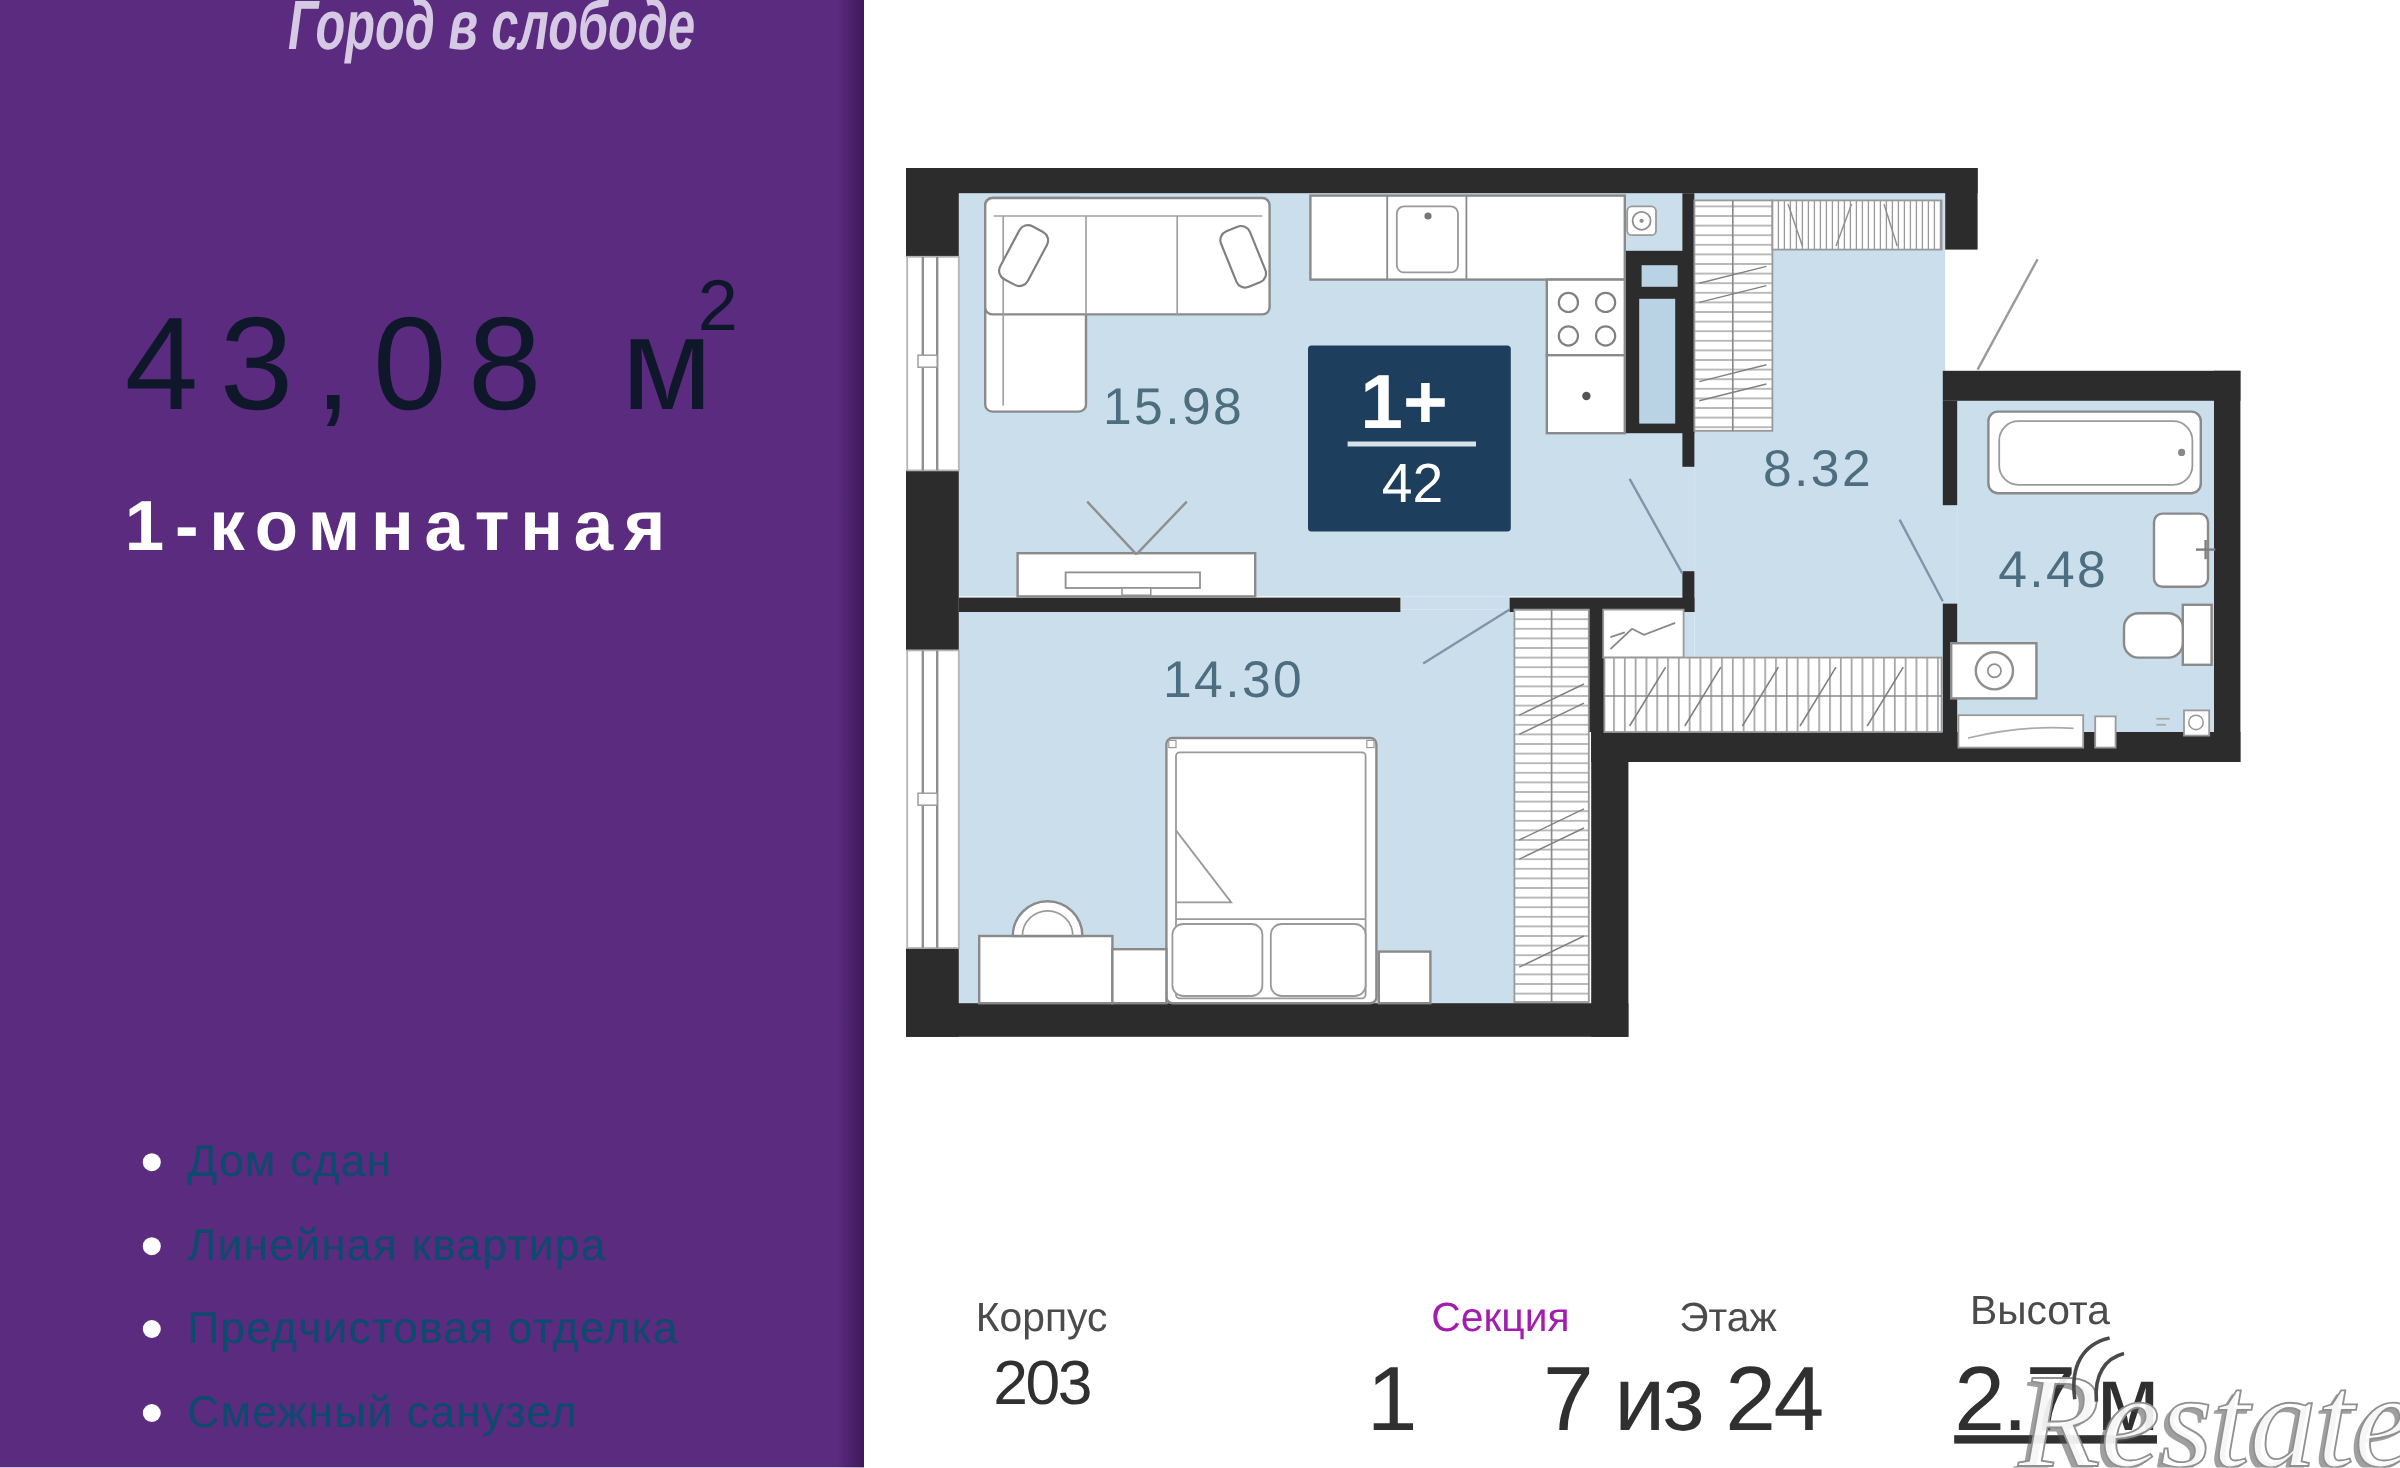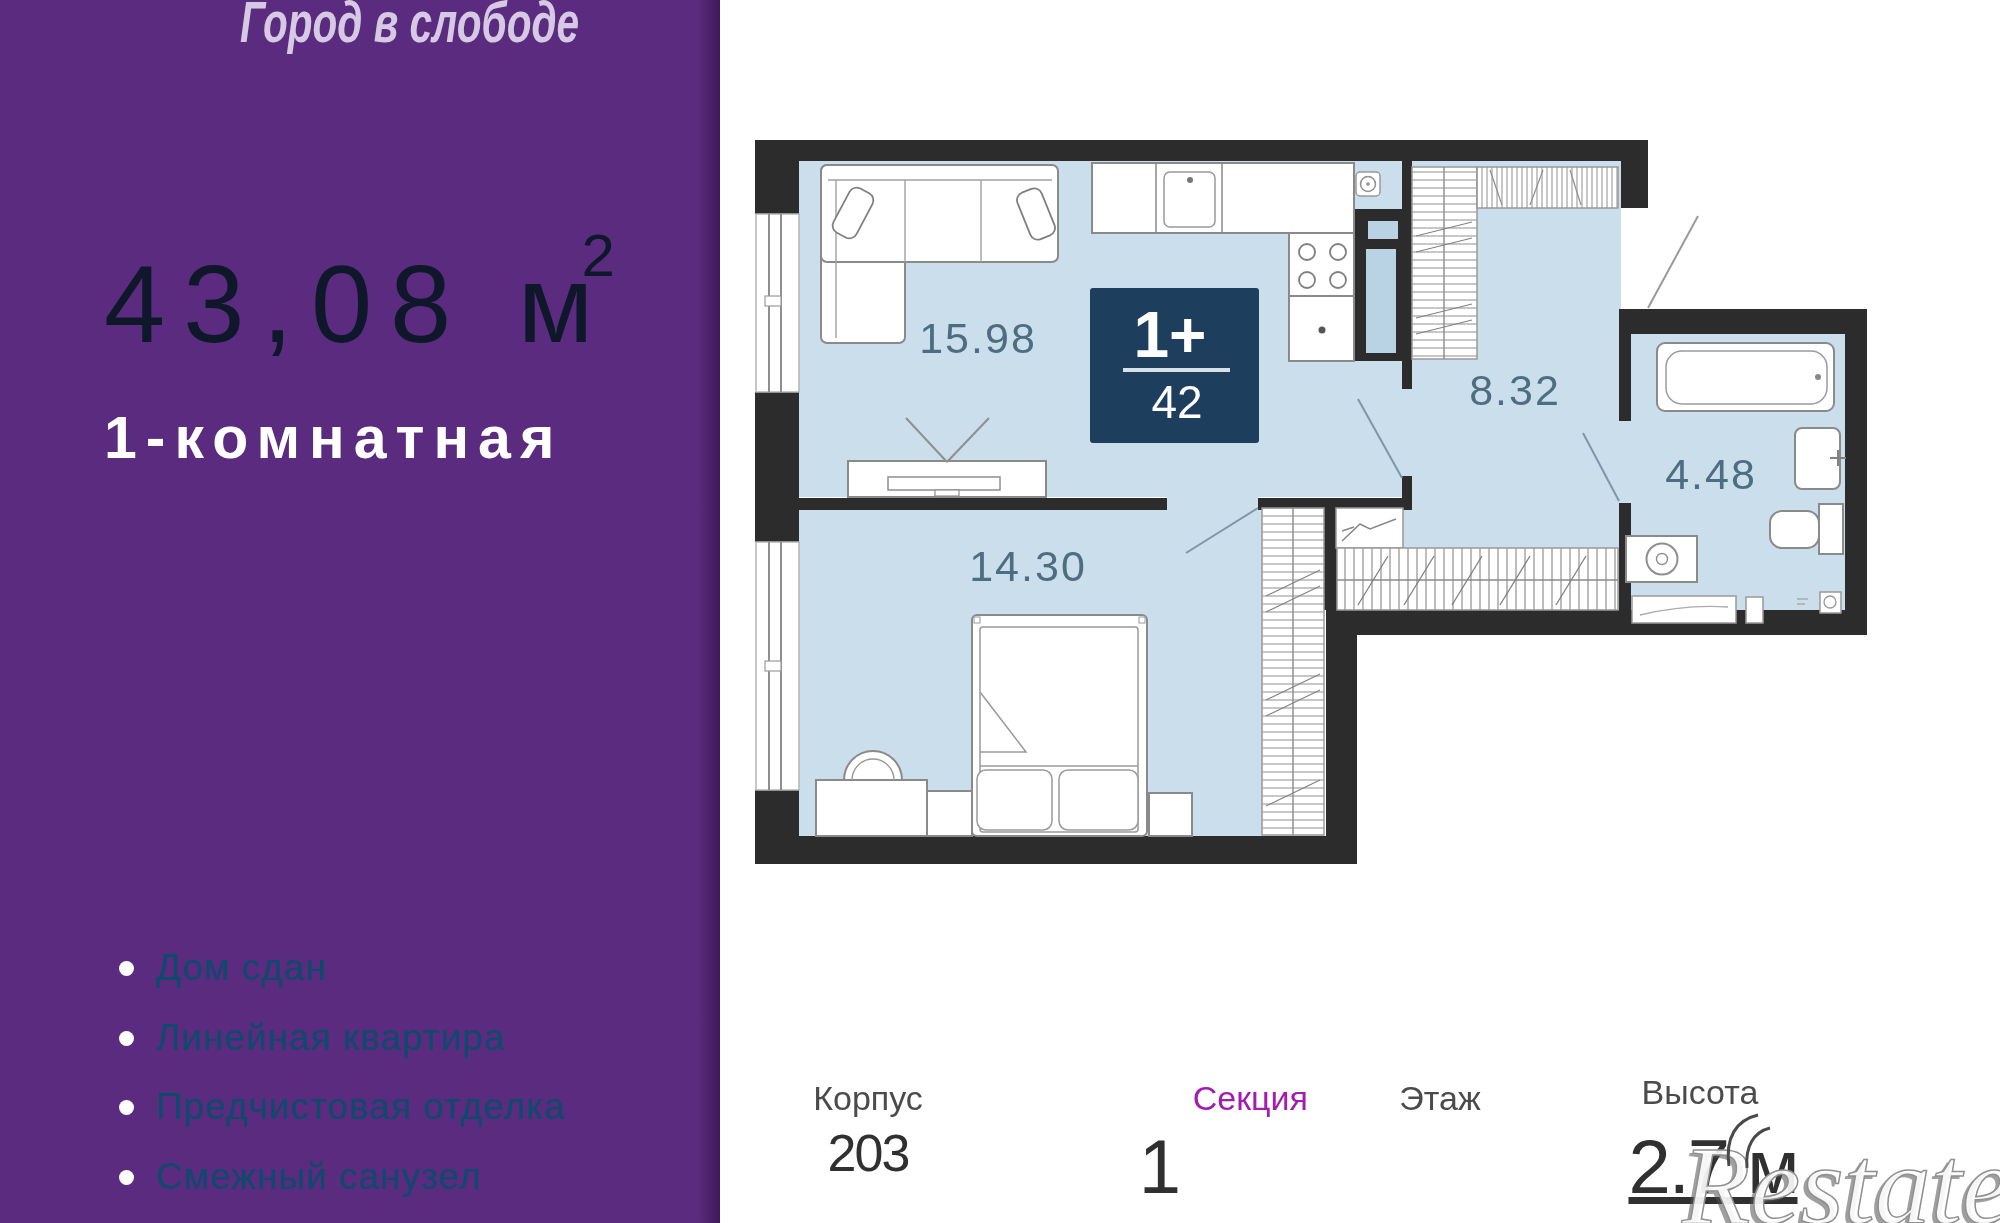--- a/index.html
+++ b/index.html
@@ -297,20 +297,21 @@
 <div><span style="display:inline-block; width:15px; height:15px; border-radius:50%; background:#ffffff; margin-right:22px; vertical-align:4px;"></span>Смежный санузел</div>
 </div>
 
 <div class="abs" style="left:718px; top:1079px; width:300px; text-align:center; font-size:34px; color:#4b4b4b;">Корпус</div>
 <div class="abs" style="left:718px; top:1123px; width:300px; text-align:center; font-size:52px; letter-spacing:-2px; color:#303030;">203</div>
 
 <div class="abs" style="left:1008px; top:1079px; width:300px; text-align:right; font-size:34px; color:#a21caf;">Секция</div>
 <div class="abs" style="left:1009px; top:1123px; width:300px; text-align:center; font-size:76px; letter-spacing:-2px; color:#303030;">1</div>
 
 <div class="abs" style="left:1290px; top:1079px; width:300px; text-align:center; font-size:34px; color:#4b4b4b;">Этаж</div>
+<div class="abs" style="left:1252px; top:1123px; width:300px; text-align:center; font-size:76px; letter-spacing:-2px; color:#303030;">7 из 24</div>
 
 <div class="abs" style="left:1550px; top:1073px; width:300px; text-align:center; font-size:34px; color:#4b4b4b;">Высота</div>
 <div class="abs" style="left:1563px; top:1123px; width:300px; text-align:center; font-size:76px; letter-spacing:-2px; color:#303030;text-decoration:underline;">2.7 м</div>
 
 <div class="abs" style="left:1682px; top:1121px; width:500px; font-family:'Liberation Serif', serif; font-style:italic; font-size:112px; color:rgba(255,255,255,0.9); -webkit-text-stroke:1.5px #909090; text-shadow:-4px 3px 0 rgba(80,80,80,0.55);">Restate</div>
 <svg class="abs" style="left:1713px; top:1108px;" width="80" height="70" viewBox="0 0 80 70">
       <path d="M 16,58 C 12,30 23,12 45,7" fill="none" stroke="#4a4a4a" stroke-width="3"></path>
       <path d="M 34,60 C 32,38 41,24 57,20" fill="none" stroke="#4a4a4a" stroke-width="3"></path>
     </svg>
 </div>

